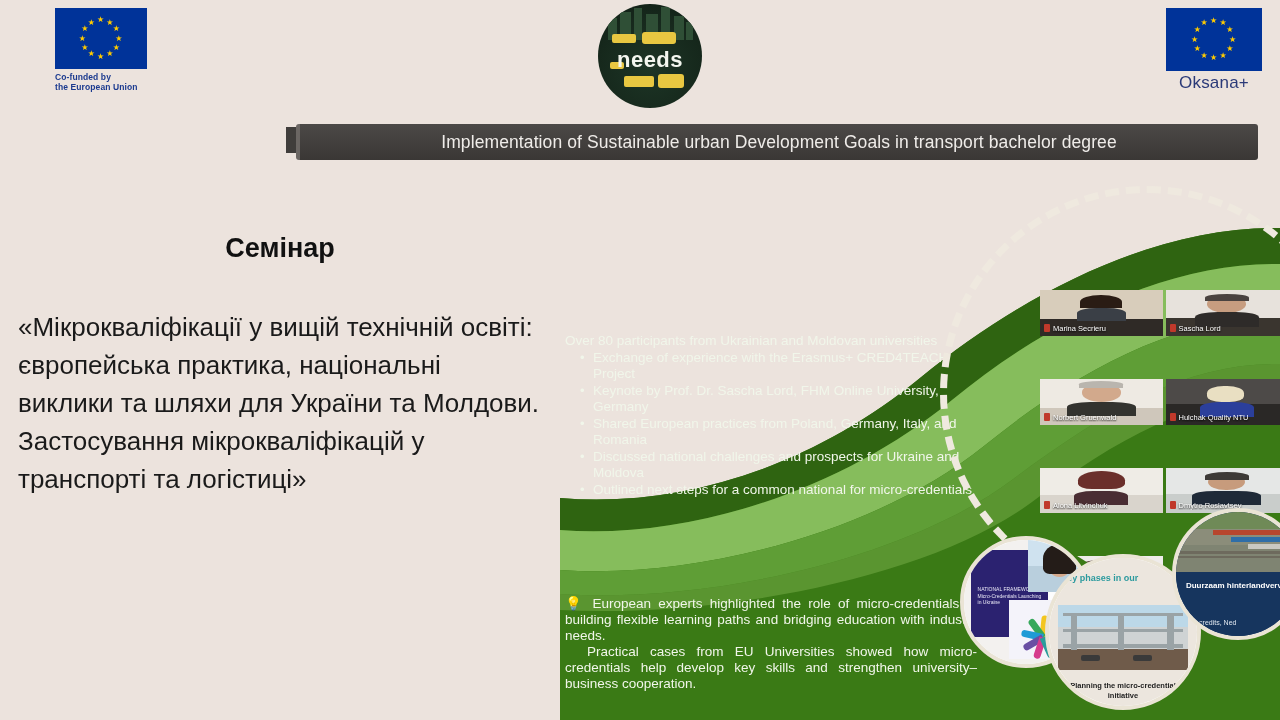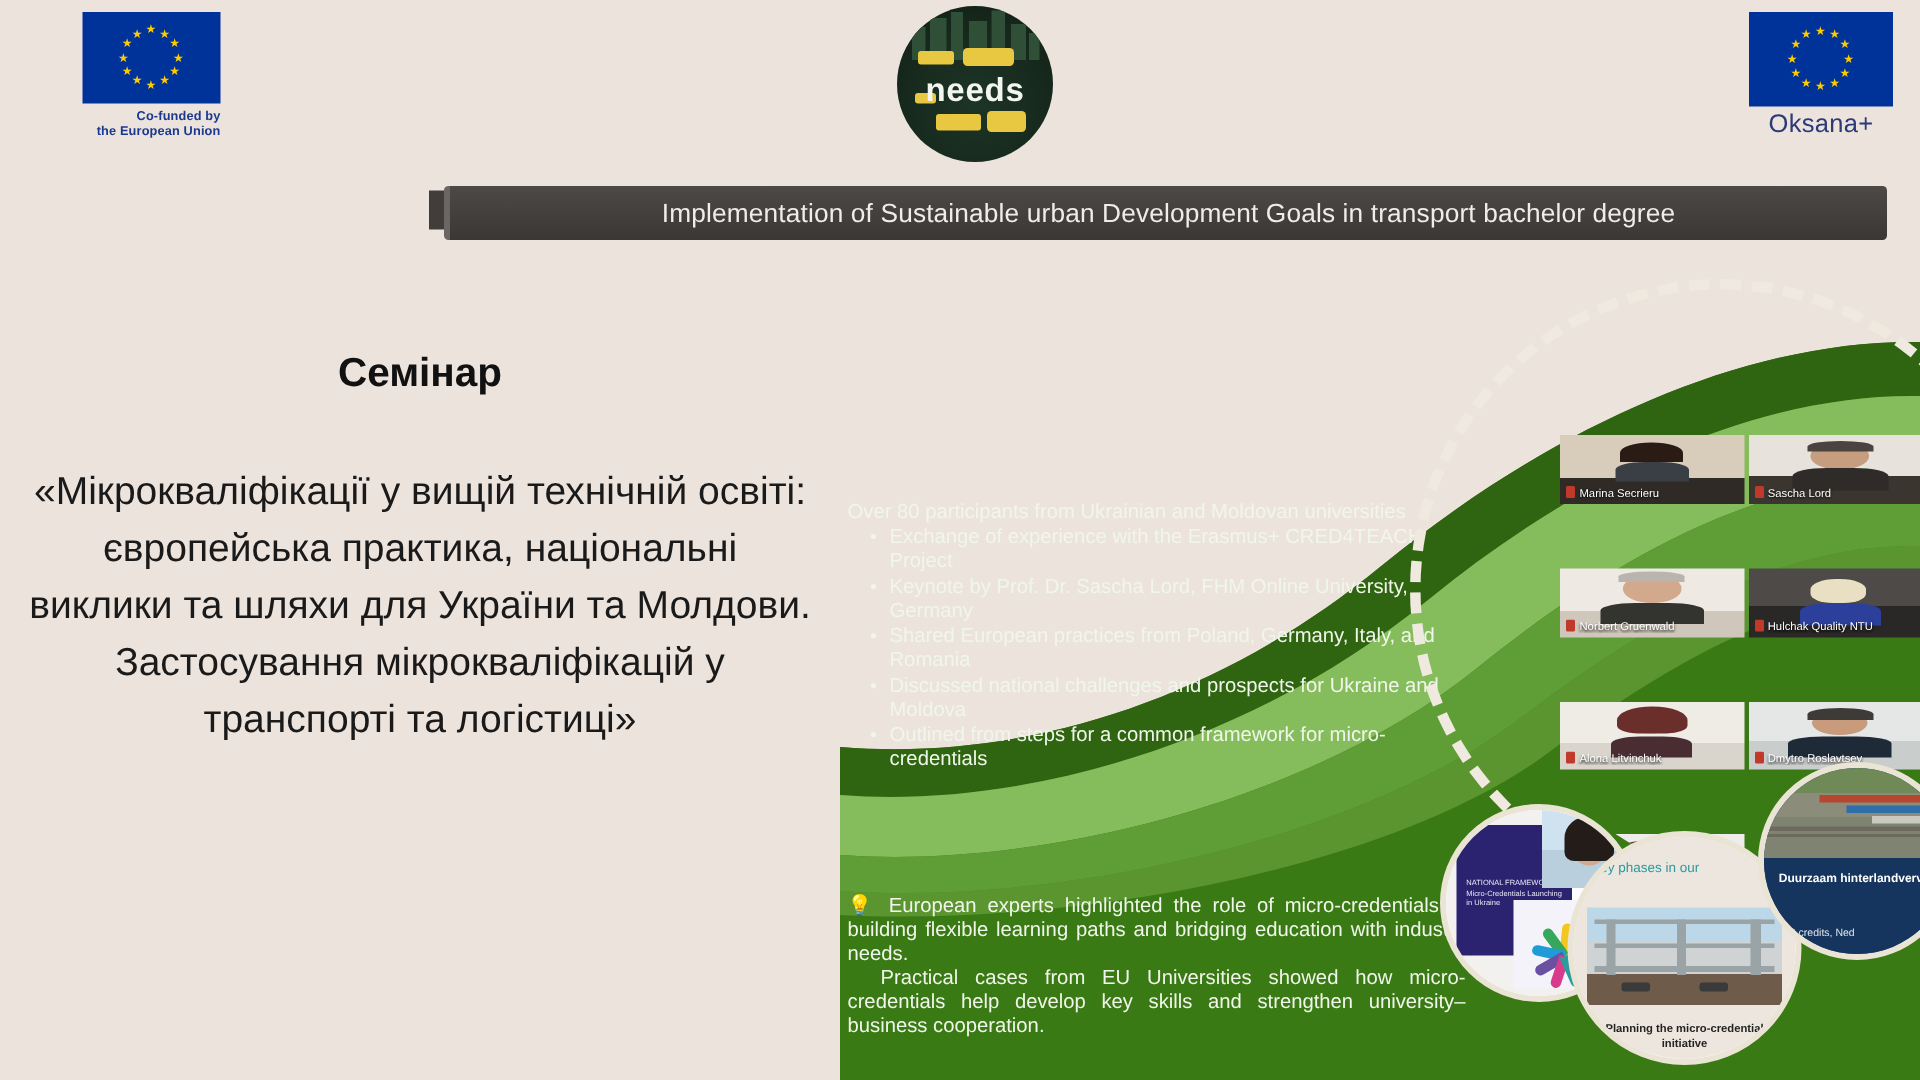--- a/index.html
+++ b/index.html
@@ -10,21 +10,21 @@
     position:relative;
   }
   .stage{position:relative;width:1280px;height:720px;overflow:hidden;background:#ece3dd;}
 
   
   .header{position:absolute;left:0;top:0;width:1280px;height:168px;z-index:20;}
 
   .eu-logo{position:absolute;left:55px;top:8px;width:92px;}
   .eu-flag{width:92px;height:61px;background:#003399;position:relative;}
   .eu-flag .star{position:absolute;color:#FFCC00;font-size:8px;line-height:8px;}
-  .eu-caption{margin-top:3px;text-align:right;font-size:8.5px;line-height:10px;
+  .eu-caption{margin-top:3px;text-align:left;font-size:8.5px;line-height:10px;
     font-weight:bold;color:#1b3a8f;letter-spacing:.1px;}
 
   .isdego-banner{position:absolute;left:30px;top:93px;width:272px;height:40px;
     background:#403d3b;border-radius:3px 14px 14px 3px;
     box-shadow:-3px 0 0 #141312 inset;}
   .isdego-banner span{display:block;text-align:center;line-height:40px;
     color:#fff;font-size:25px;font-weight:bold;letter-spacing:.2px;}
   .banner-tab{position:absolute;left:286px;top:127px;width:26px;height:26px;
     background:#403d3b;border-radius:0 6px 6px 0;}
 
@@ -45,21 +45,21 @@
 
   .erasmus{position:absolute;left:1166px;top:8px;width:96px;}
   .erasmus .eu-flag{width:96px;height:63px;}
   .erasmus-cap{margin-top:2px;text-align:center;font-size:17px;color:#2b3a78;
     font-weight:normal;letter-spacing:.2px;}
 
   
   .leftpane{position:absolute;left:0;top:168px;width:560px;height:552px;background:#ece3dd;}
   .sem-title{position:absolute;left:0;top:65px;width:560px;text-align:center;
     font-size:27px;font-weight:bold;color:#111;}
-  .sem-body{position:absolute;left:18px;top:140px;width:524px;text-align:center;
+  .sem-body{position:absolute;left:18px;top:140px;width:524px;text-align:left;
     font-size:26px;line-height:38px;color:#1a1a1a;}
 
   
   .green{position:absolute;left:560px;top:168px;width:720px;height:552px;
     background:#3a7a15;overflow:hidden;}
   .gsvg{position:absolute;left:0;top:0;width:720px;height:552px;}
 
   .date{position:absolute;left:0;top:20px;width:700px;text-align:right;
     color:#3c7c22;font-size:15px;font-weight:bold;z-index:6;letter-spacing:.1px;}
 
@@ -100,21 +100,21 @@
   .slide-np{position:absolute;left:6%;top:8%;width:62%;height:70%;background:#2b2270;}
   .slide-np b{position:absolute;left:8%;top:42%;right:6%;color:#e8e6f5;
     font-size:5px;line-height:6.5px;font-weight:normal;}
   .slide-wht{position:absolute;right:0;top:0;width:46%;height:80%;background:#fdfdfd;}
   .slide-wht em{position:absolute;left:8%;top:10%;right:6%;color:#444;font-size:3.4px;
     line-height:4.6px;font-style:normal;}
   .pie{position:absolute;left:36%;top:48%;width:56%;height:48%;background:#f4f3fa;}
   .pie i{position:absolute;left:50%;top:58%;width:22px;height:7px;transform-origin:0 50%;
     display:block;border-radius:0 4px 4px 0;}
   .kp-top{position:absolute;left:0;top:0;width:100%;height:33%;background:#ece6de;}
-  .kp-top span{position:absolute;left:8%;top:30%;color:#2b9a9e;font-size:9px;font-weight:normal;}
+  .kp-top span{position:absolute;left:8%;top:30%;color:#2b9a9e;font-size:9px;font-weight:bold;}
   .kp-img{position:absolute;left:6%;top:32%;width:88%;height:44%;
     background:linear-gradient(#bcd8e8 0 34%,#cfd3d4 34% 68%,#6f5b4a 68% 100%);}
   .kp-img u{position:absolute;background:#9aa3a6;text-decoration:none;}
   .kp-cap{position:absolute;left:6%;bottom:4%;right:6%;text-align:center;color:#232323;
     font-size:7.5px;line-height:9.5px;font-weight:bold;}
   .rail{position:absolute;left:0;top:0;width:100%;height:48%;
     background:linear-gradient(#6f8a57 0 28%,#8b8d7a 28% 55%,#7f8472 55% 100%);}
   .rail u{position:absolute;text-decoration:none;}
   .rail-txt{position:absolute;left:0;top:48%;width:100%;bottom:0;background:#16355e;}
   .rail-txt b{position:absolute;left:8%;top:14%;right:4%;color:#fff;font-size:8px;
@@ -278,21 +278,21 @@
       </div>
     </div>
 
     <div class="bullets">
       <p class="blead">Over 80 participants from Ukrainian and Moldovan universities</p>
       <ul class="blist">
         <li>Exchange of experience with the Erasmus+ CRED4TEACH Project</li>
         <li>Keynote by Prof. Dr. Sascha Lord, FHM Online University, Germany</li>
         <li>Shared European practices from Poland, Germany, Italy, and Romania</li>
         <li>Discussed national challenges and prospects for Ukraine and Moldova</li>
-        <li>Outlined from steps for a common framework for micro-credentials</li>
+        <li>Outlined next steps for a common national for micro-credentials</li>
       </ul>
     </div>
 
     <div class="note">
       <p>
         <span class="bulb">💡</span>
         <span>European experts highlighted the role of micro-credentials in building flexible learning paths and bridging education with industry needs.</span>
       </p>
       <p class="indent">Practical cases from EU Universities showed how micro-credentials help develop key skills and strengthen university–business cooperation.</p>
     </div>

